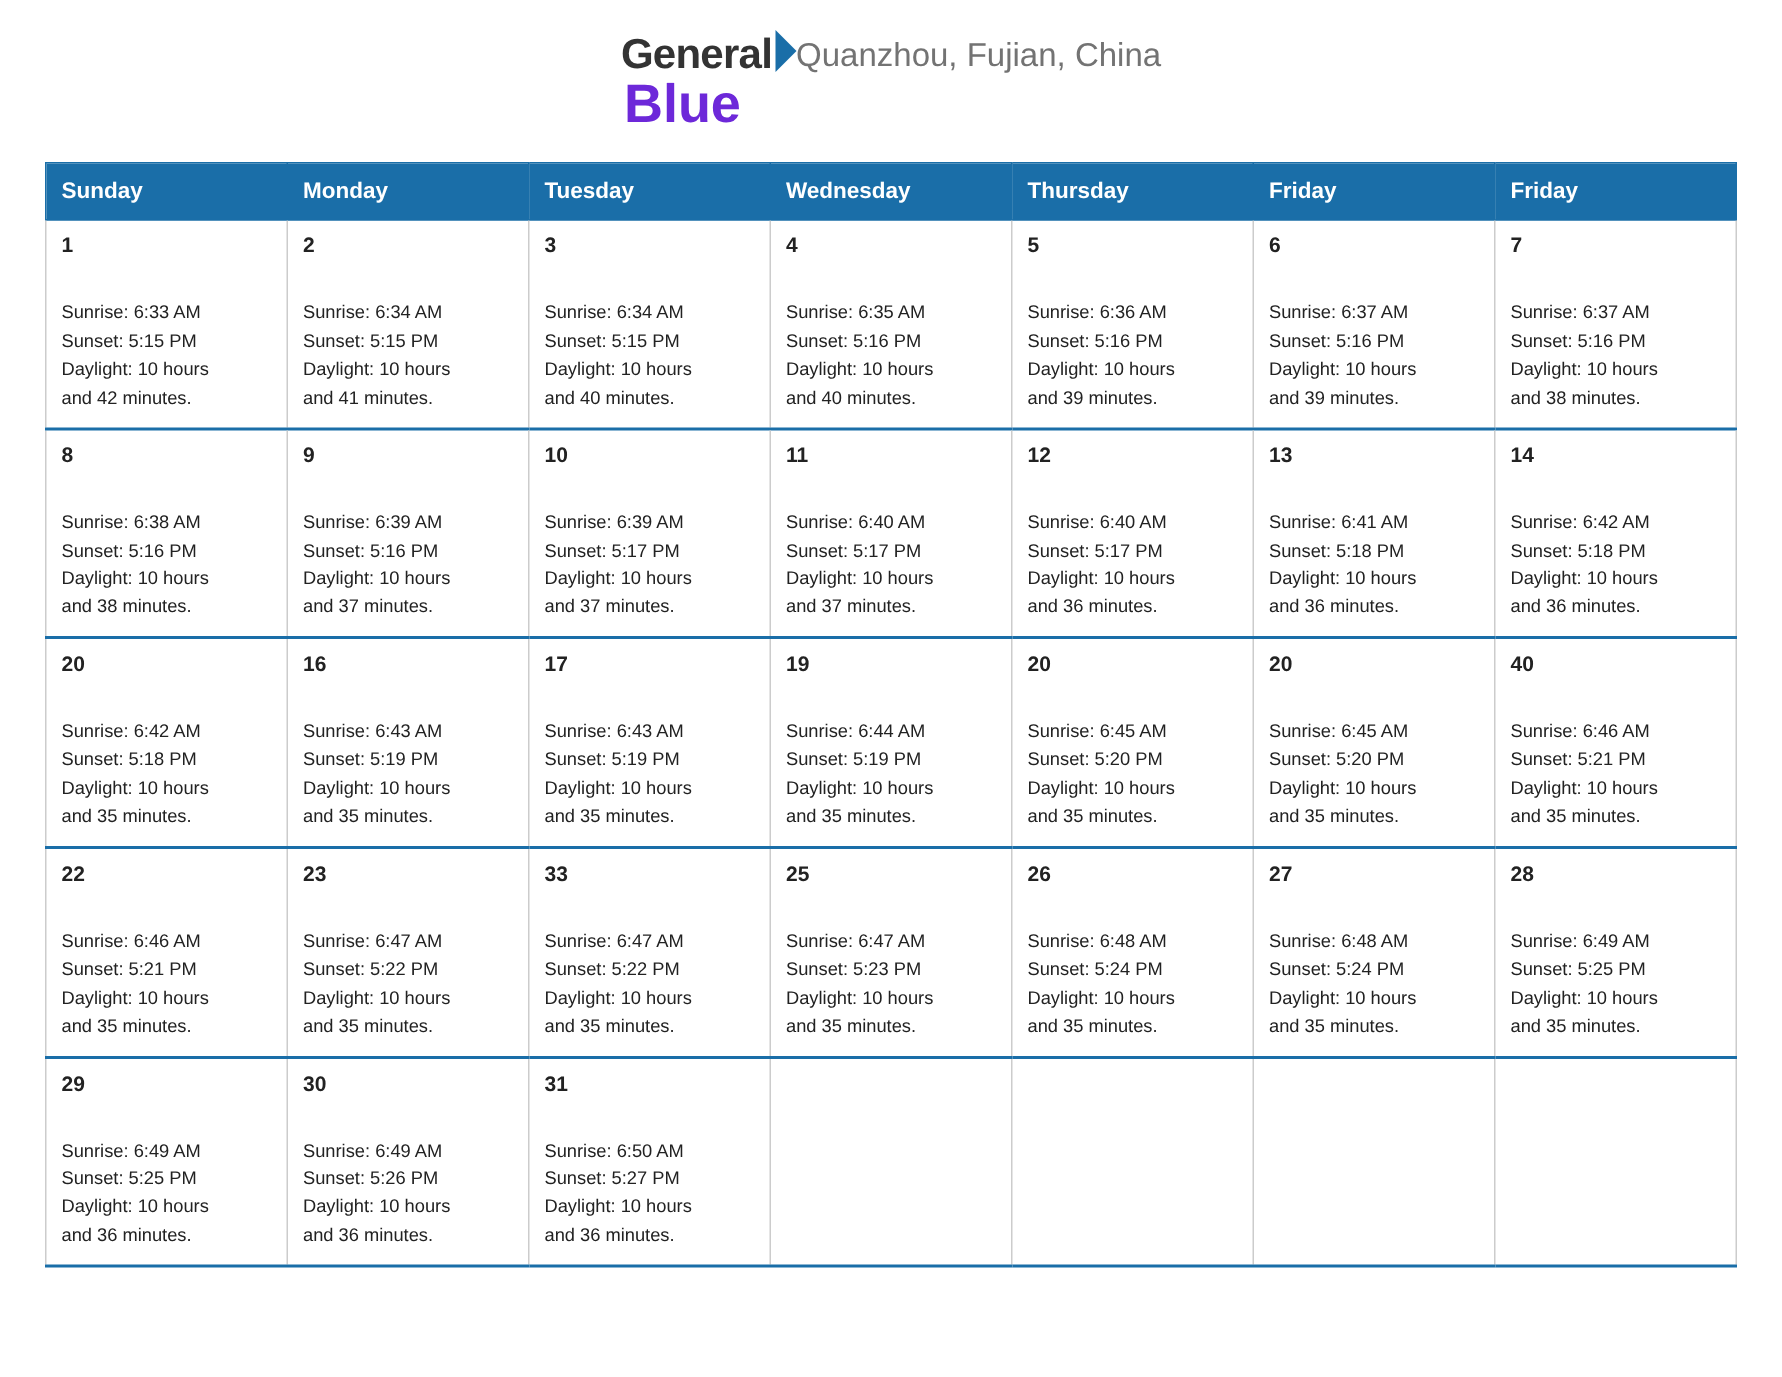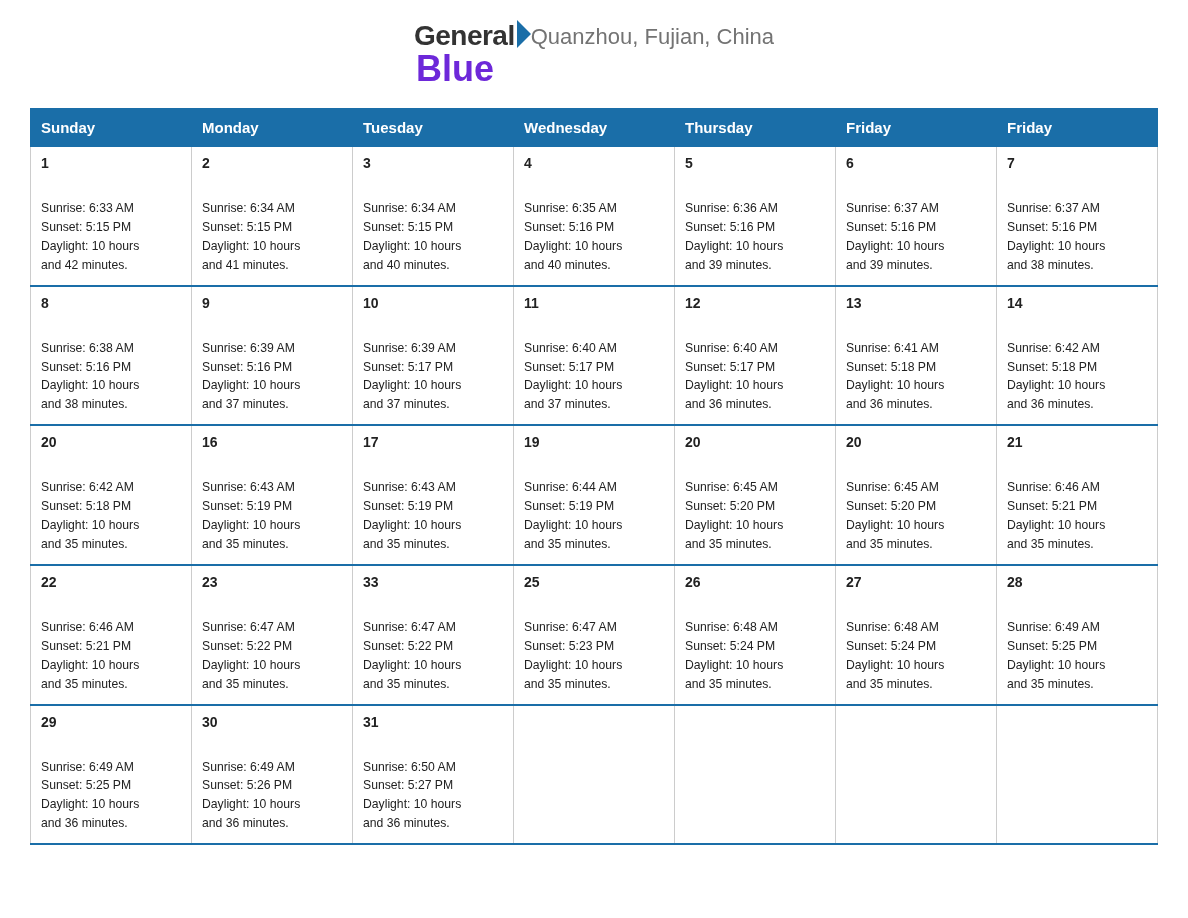--- a/index.html
+++ b/index.html
@@ -211,21 +211,21 @@
       </td>
         <td>
         <span class="day-number">20</span>
         <div class="day-info">Sunrise: 6:45 AM<br>Sunset: 5:20 PM<br>Daylight: 10 hours<br>and 35 minutes.</div>
       </td>
         <td>
         <span class="day-number">20</span>
         <div class="day-info">Sunrise: 6:45 AM<br>Sunset: 5:20 PM<br>Daylight: 10 hours<br>and 35 minutes.</div>
       </td>
         <td>
-        <span class="day-number">21</span>
+        <span class="day-number">40</span>
         <div class="day-info">Sunrise: 6:46 AM<br>Sunset: 5:21 PM<br>Daylight: 10 hours<br>and 35 minutes.</div>
       </td>
       </tr>
       <tr>
         <td>
         <span class="day-number">22</span>
         <div class="day-info">Sunrise: 6:46 AM<br>Sunset: 5:21 PM<br>Daylight: 10 hours<br>and 35 minutes.</div>
       </td>
         <td>
         <span class="day-number">23</span>

